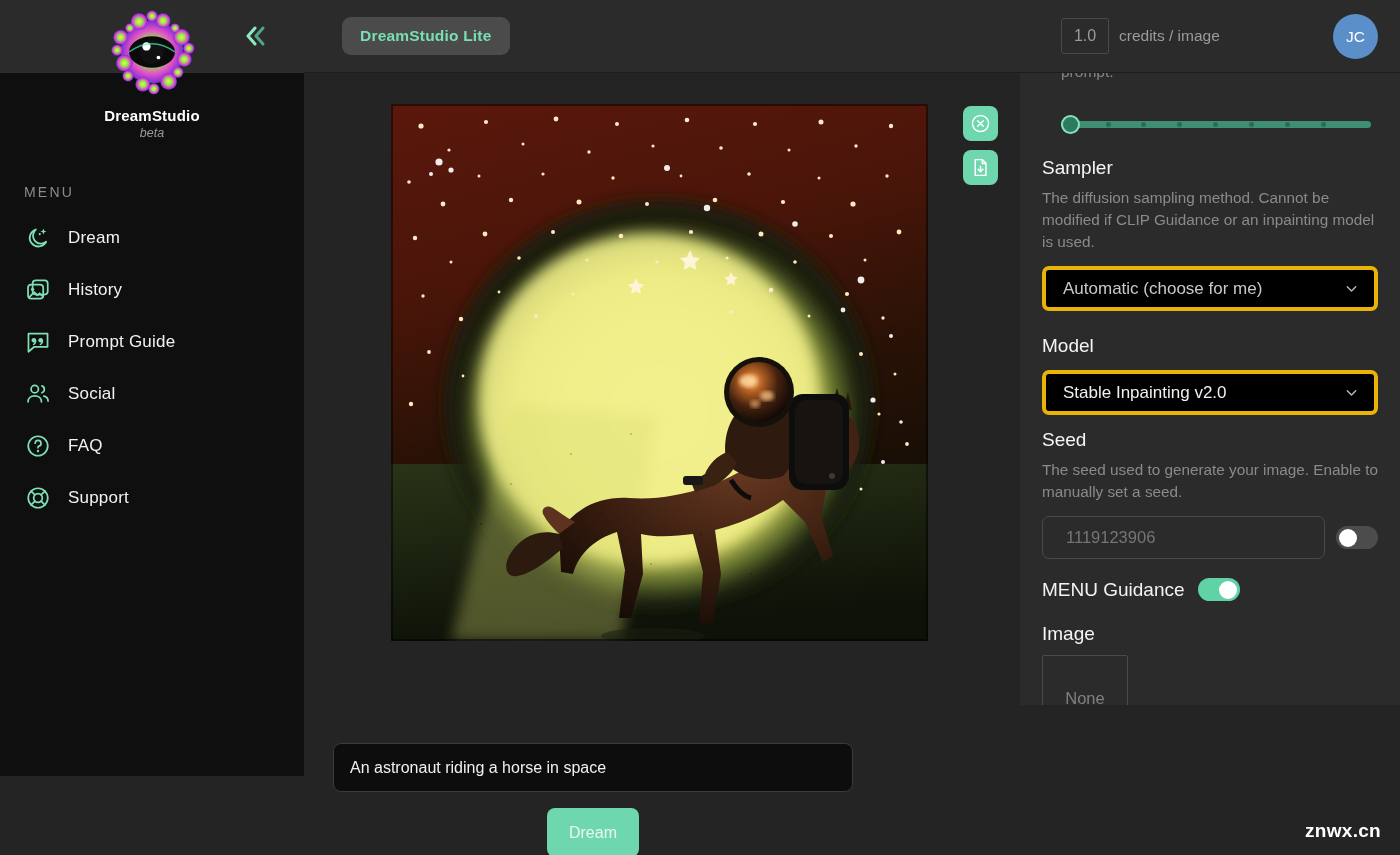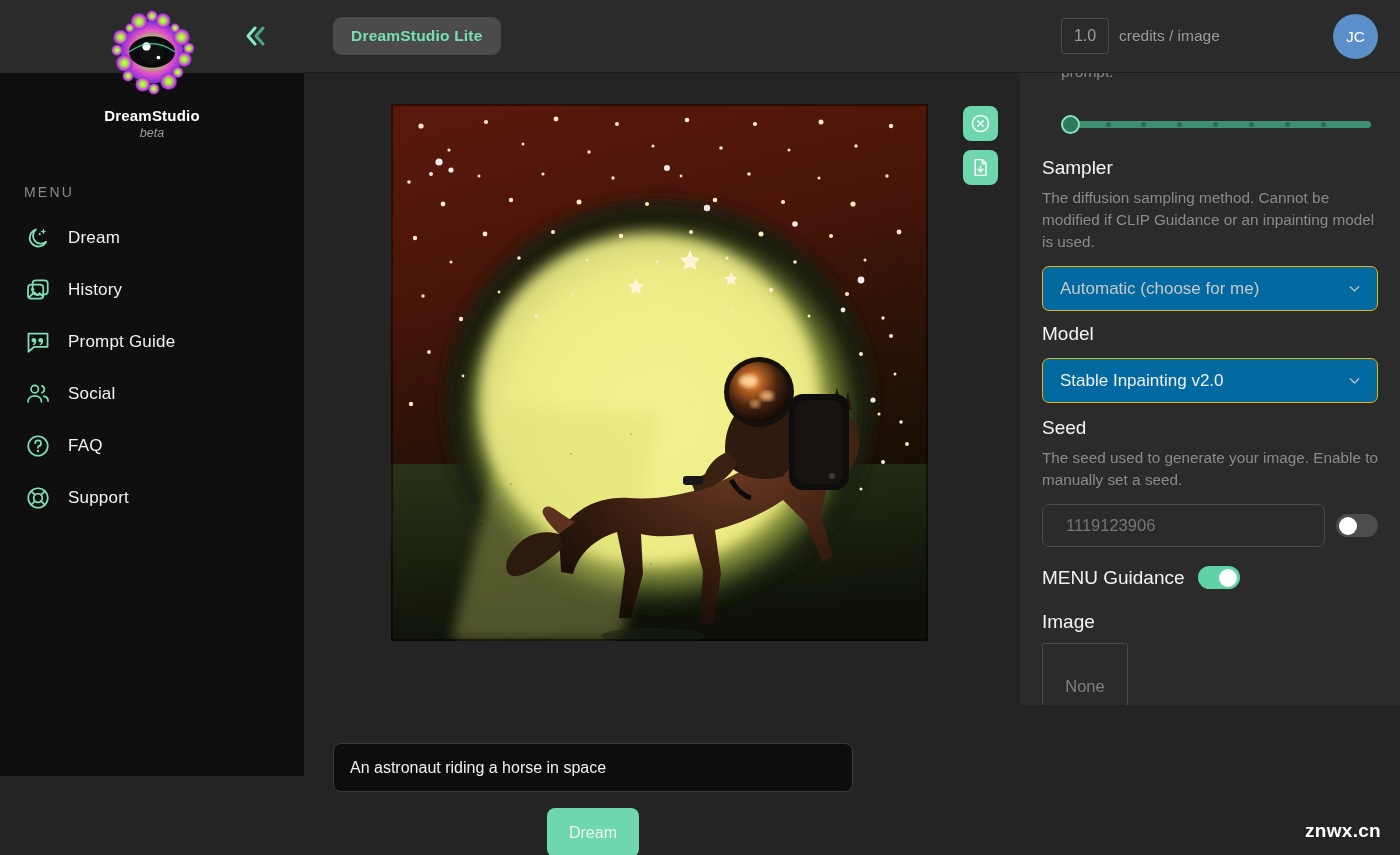--- a/index.html
+++ b/index.html
@@ -99,20 +99,21 @@
   }
   .lite-chip {
     background: #4b4b4b;
     color: #78dfb4;
     font-size: 15.5px;
     font-weight: bold;
     padding: 10px 18px;
     border-radius: 9px;
     cursor: pointer;
     letter-spacing: .2px;
+    margin-left: 9px;
   }
   .canvas-area {
     position: relative;
     height: 782px;
   }
   .image-frame {
     position: absolute;
     left: 87px; top: 31px;
     width: 537px; height: 537px;
     border-radius: 2px;
@@ -250,23 +251,23 @@
   }
   .section-desc {
     color: #8a8a8a;
     font-size: 15.3px;
     line-height: 22px;
     margin-top: 8px;
   }
   .select-box {
     margin-top: 13px;
     height: 45px;
-    border: 1px solid #eab308;
+    border: 4px solid #eab308;
     border-radius: 7px;
-    background: #0369a1;
+    background: #000000;
     display: flex; align-items: center;
     justify-content: space-between;
     padding: 0 14px 0 17px;
     cursor: pointer;
   }
   .select-value { color: #c9c9c9; font-size: 17px; }
   .select-value.bright { color: #f0f0f0; }
   .seed-row {
     margin-top: 13px;
     display: flex; align-items: center; gap: 11px;
@@ -735,21 +736,21 @@
         <div class="section-title">Sampler</div>
         <div class="section-desc">The diffusion sampling method. Cannot be modified if CLIP Guidance or an inpainting model is used.</div>
         <div class="select-box">
           <span class="select-value">Automatic (choose for me)</span>
           <svg width="17" height="17" viewBox="0 0 24 24">
             <path d="M6 9.5l6 6 6-6" fill="none" stroke="#bdbdbd" stroke-width="1.9" stroke-linecap="round" stroke-linejoin="round"></path>
           </svg>
         </div>
       </div>
 
-      <div style="margin-top:12px">
+      <div style="margin-top:24px">
         <div class="section-title">Model</div>
         <div class="select-box">
           <span class="select-value bright">Stable Inpainting v2.0</span>
           <svg width="17" height="17" viewBox="0 0 24 24">
             <path d="M6 9.5l6 6 6-6" fill="none" stroke="#bdbdbd" stroke-width="1.9" stroke-linecap="round" stroke-linejoin="round"></path>
           </svg>
         </div>
       </div>
 
       <div style="margin-top:14px">

